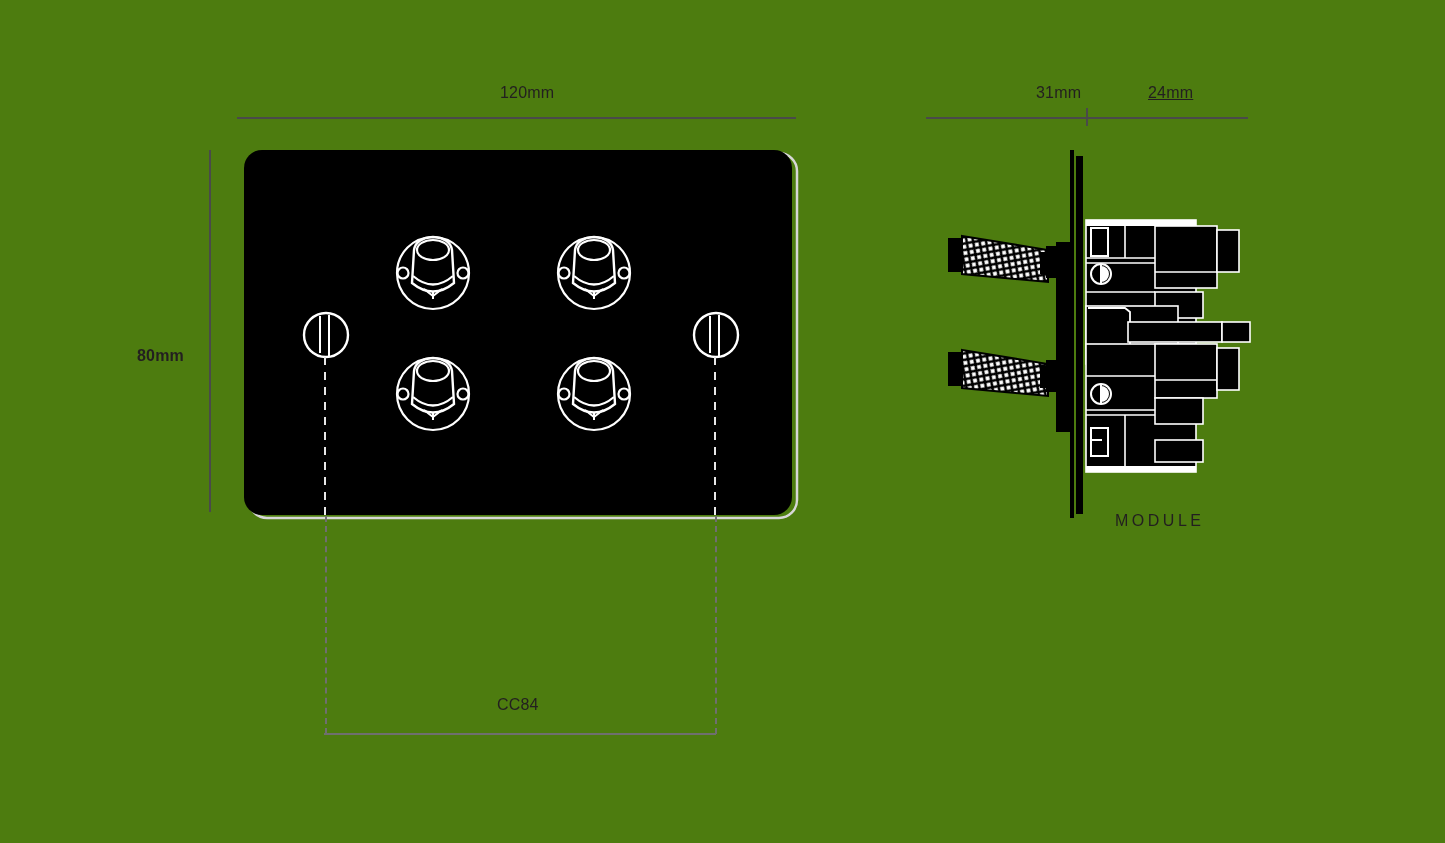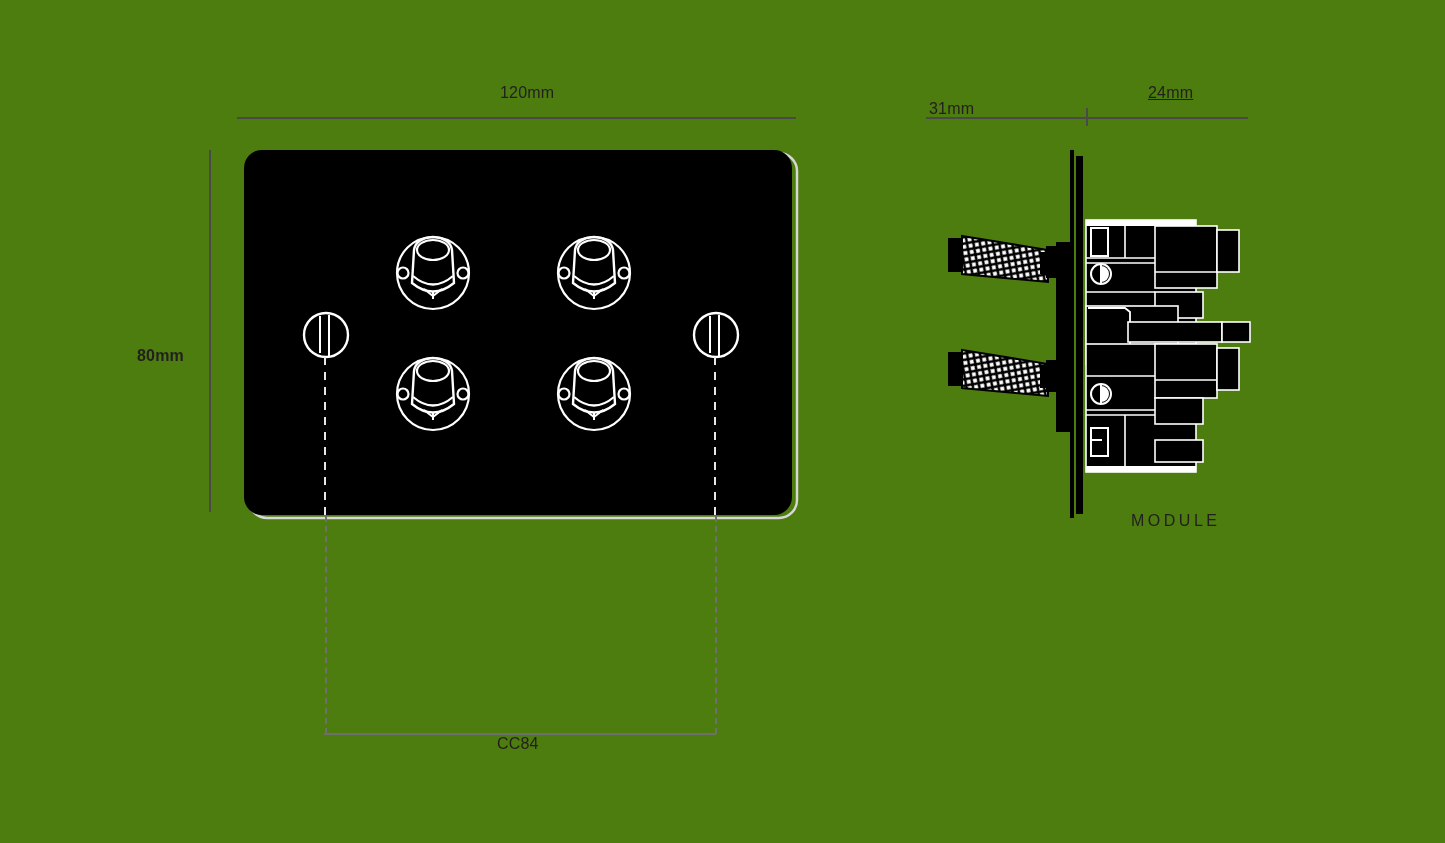--- a/index.html
+++ b/index.html
@@ -50,21 +50,20 @@
     position: absolute;
     height: 0;
     border-top: 2px solid #6f6f6f;
   }
   .module-label {
     position: absolute;
     font-size: 16px;
     letter-spacing: 3.5px;
     color: #231f20;
     font-weight: 500;
-    margin-left: 16px;
   }
   svg { display: block; }
   .svg-layer {
     position: absolute;
     top: 0;
     left: 0;
     pointer-events: none;
   }
 </style>
 </head>
@@ -144,24 +143,24 @@
       <line x1="719" y1="315" x2="719" y2="356" stroke="#ffffff" stroke-width="2"></line>
     </g>
 
     <line x1="325" y1="357" x2="325" y2="516" stroke="#e8e8e8" stroke-width="2" stroke-dasharray="8 7"></line>
     <line x1="715" y1="357" x2="715" y2="516" stroke="#e8e8e8" stroke-width="2" stroke-dasharray="8 7"></line>
   </svg>
 
   <div class="lead-dashed" style="left:325px; top:516px; height:218px;"></div>
   <div class="lead-dashed" style="left:715px; top:516px; height:218px;"></div>
 
-  <div class="dim-label" style="left:497px; top:735px;">CC84</div>
+  <div class="dim-label" style="left:497px; top:696px;">CC84</div>
   <div class="lead-line-h" style="left:324px; top:733px; width:392px;"></div>
 
-  <div class="dim-label" style="left:929px; top:84px;margin-top:16px;">31mm</div>
+  <div class="dim-label" style="left:1036px; top:84px;">31mm</div>
   <div class="dim-label" style="left:1148px; top:84px;text-decoration:underline;">24mm</div>
   <div class="dim-line-h" style="left:926px; top:117px; width:322px;"></div>
   <div class="dim-tick-v" style="left:1086px; top:108px; height:18px;"></div>
 
   <svg class="svg-layer" width="1445" height="843">
 
     <defs>
       <pattern id="knurl" width="9" height="9" patternUnits="userSpaceOnUse" patternTransform="rotate(35)">
         <rect width="9" height="9" fill="#ffffff"></rect>
         <path d="M 0 0 L 9 9 M 9 0 L 0 9" stroke="#000000" stroke-width="2.6"></path>

